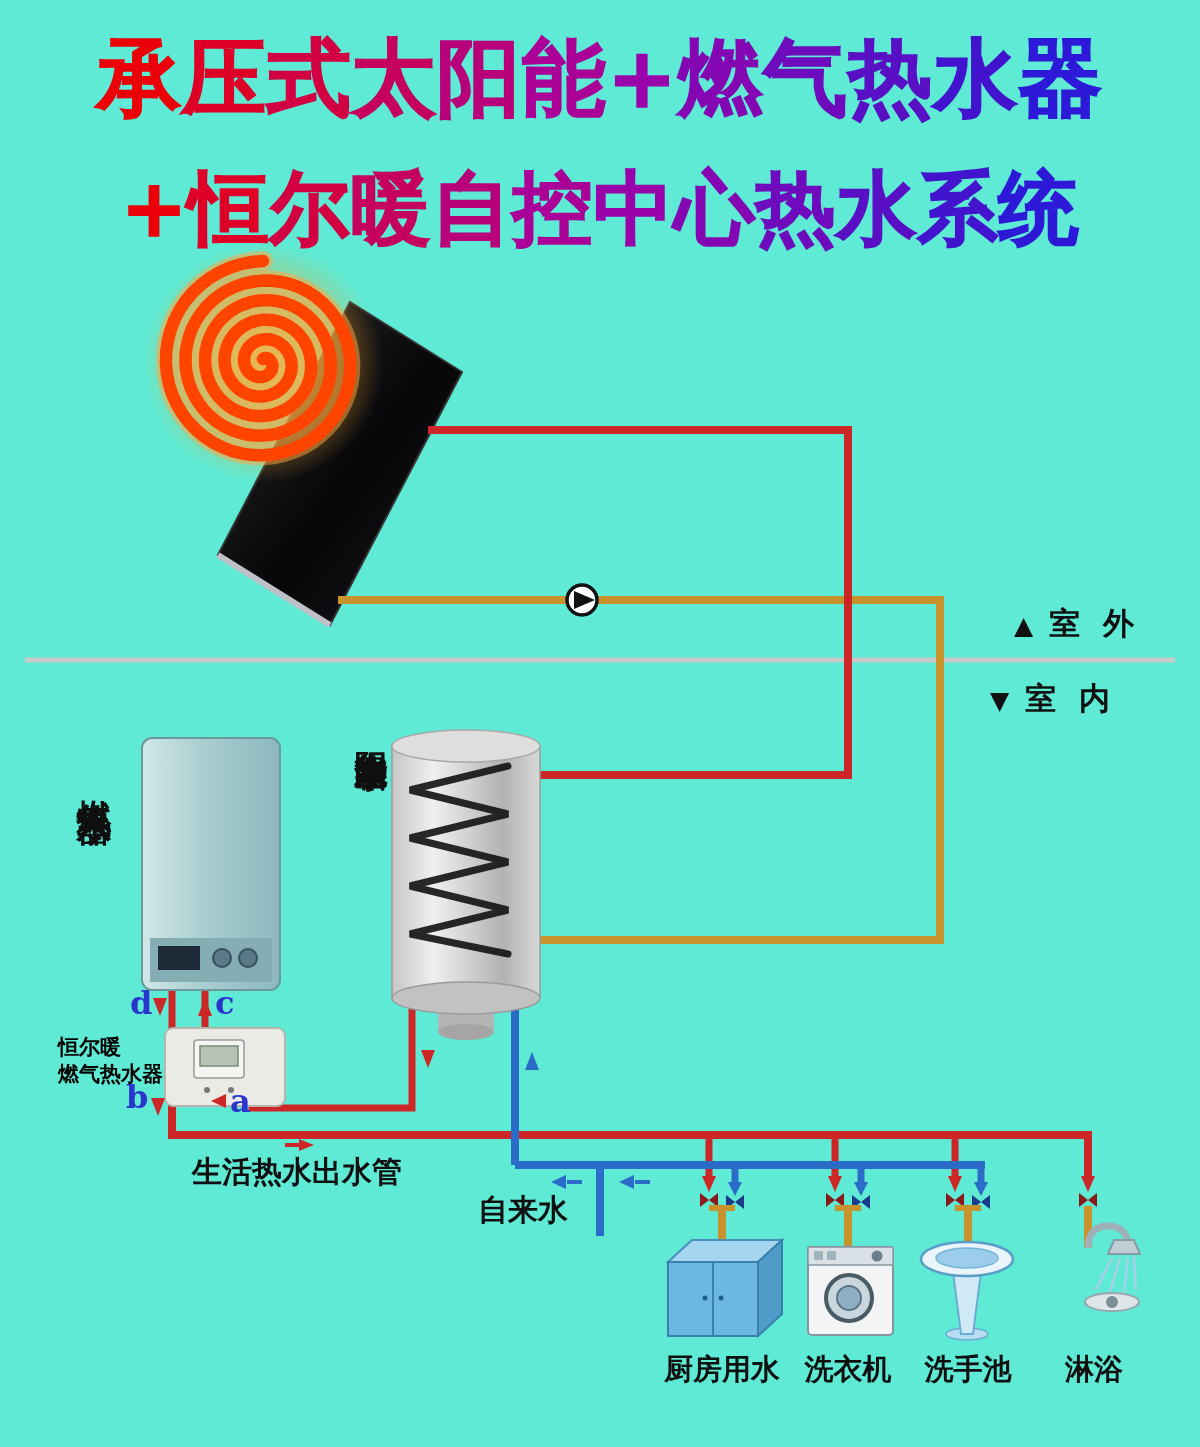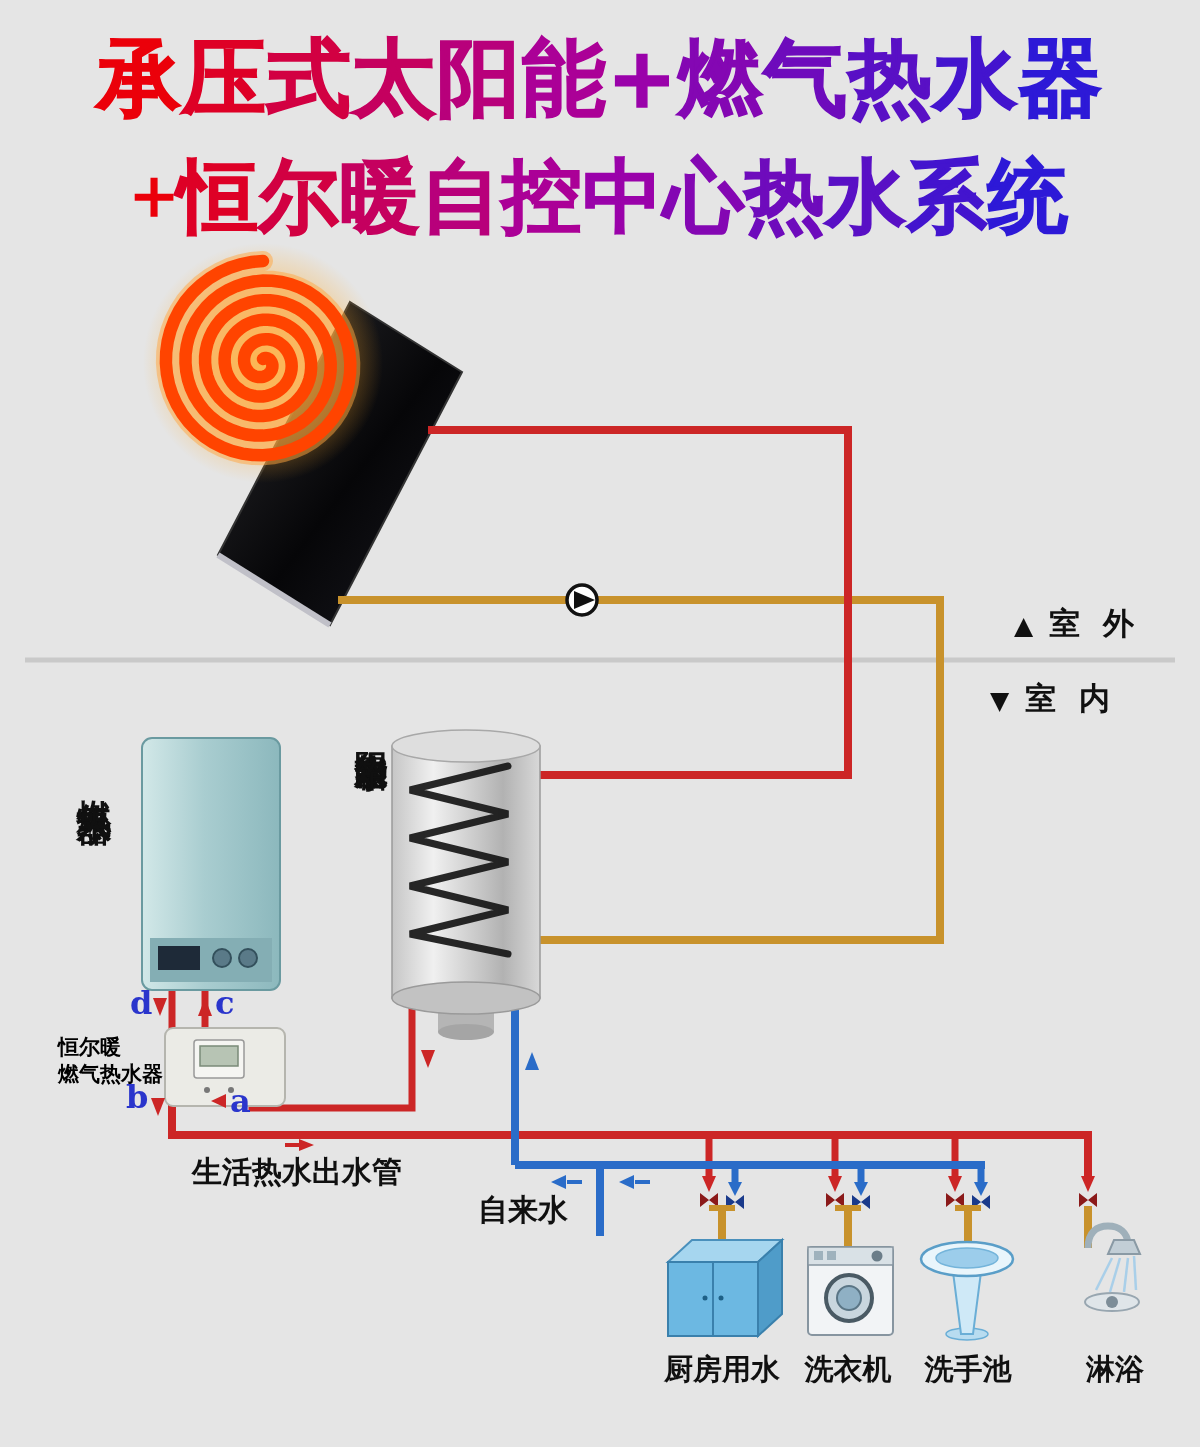--- a/index.html
+++ b/index.html
@@ -1,28 +1,28 @@
 <!DOCTYPE html>
 <html style="--hot: #cc2626; --ret: #c8922c; --cold: #2a6cc8; --valve-hot: #8b1a1a; --valve-cold: #1a3a8b;"><head>
 <meta charset="utf-8">
 <title>Diagram</title>
 <style>
   :root{
     --hot:#cc2626; --ret:#c8922c; --cold:#2a6cc8;
     --valve-hot:#8b1a1a; --valve-cold:#1a3a8b;
   }
   html,body{margin:0;padding:0;background:#fff;}
-  .stage{position:relative;width:1200px;height:1447px;background:#e5e5e5;overflow:hidden;
+  .stage{position:relative;width:1200px;height:1447px;background:#5eead4;overflow:hidden;
          font-family:"DejaVu Sans",sans-serif;}
   svg.layer{position:absolute;left:0;top:0;}
   .title{position:absolute;left:0;width:1200px;margin:0;text-align:center;font-weight:bold;
          letter-spacing:1px;white-space:nowrap;}
   .title span{-webkit-text-stroke:1.5px currentColor;}
   .t1{top:22px;font-size:84px;}
-  .t2{top:144px;font-size:80px;font-family:Liberation Serif, serif;}
+  .t2{top:156px;font-size:80px;}
   .lbl{position:absolute;color:#101010;font-weight:bold;white-space:nowrap;}
   .vert{writing-mode:vertical-rl;text-orientation:upright;}
   .zone{position:absolute;color:#101010;font-weight:bold;font-size:31px;letter-spacing:6px;white-space:nowrap;}
   .zone .tri{font-size:25px;margin-right:16px;letter-spacing:0;}
   .port{position:absolute;font-family:"DejaVu Serif",serif;font-weight:bold;font-size:32px;color:#2a35cc;}
   .ctl{position:absolute;font-size:21px;font-weight:bold;color:#000;line-height:1.3;}
   .pipe{fill:none;}
   .ph{stroke:var(--hot);}  .pr{stroke:var(--ret);}  .pc{stroke:var(--cold);}
   .fh{fill:var(--hot);}    .fc{fill:var(--cold);}
   .vh{fill:var(--valve-hot);} .vc{fill:var(--valve-cold);}
@@ -218,15 +218,15 @@
 <div class="port" style="left:126px;top:1078px">b</div>
 <div class="port" style="left:230px;top:1082px">a</div>
 
 <div class="lbl" style="left:192px;top:1152px;font-size:30px">生活热水出水管</div>
 
 <div class="lbl" style="left:478px;top:1190px;font-size:30px">自来水</div>
 
 <div class="lbl" style="left:630px;top:1350px;width:150px;font-size:29px;text-align:right">厨房用水</div>
 <div class="lbl" style="left:788px;top:1350px;width:120px;font-size:29px;text-align:center">洗衣机</div>
 <div class="lbl" style="left:908px;top:1350px;width:120px;font-size:29px;text-align:center">洗手池</div>
-<div class="lbl" style="left:1065px;top:1350px;width:100px;font-size:29px;text-align:center">淋浴</div>
+<div class="lbl" style="left:1065px;top:1350px;width:100px;font-size:29px;">淋浴</div>
 
 </div>
 
 </body></html>

